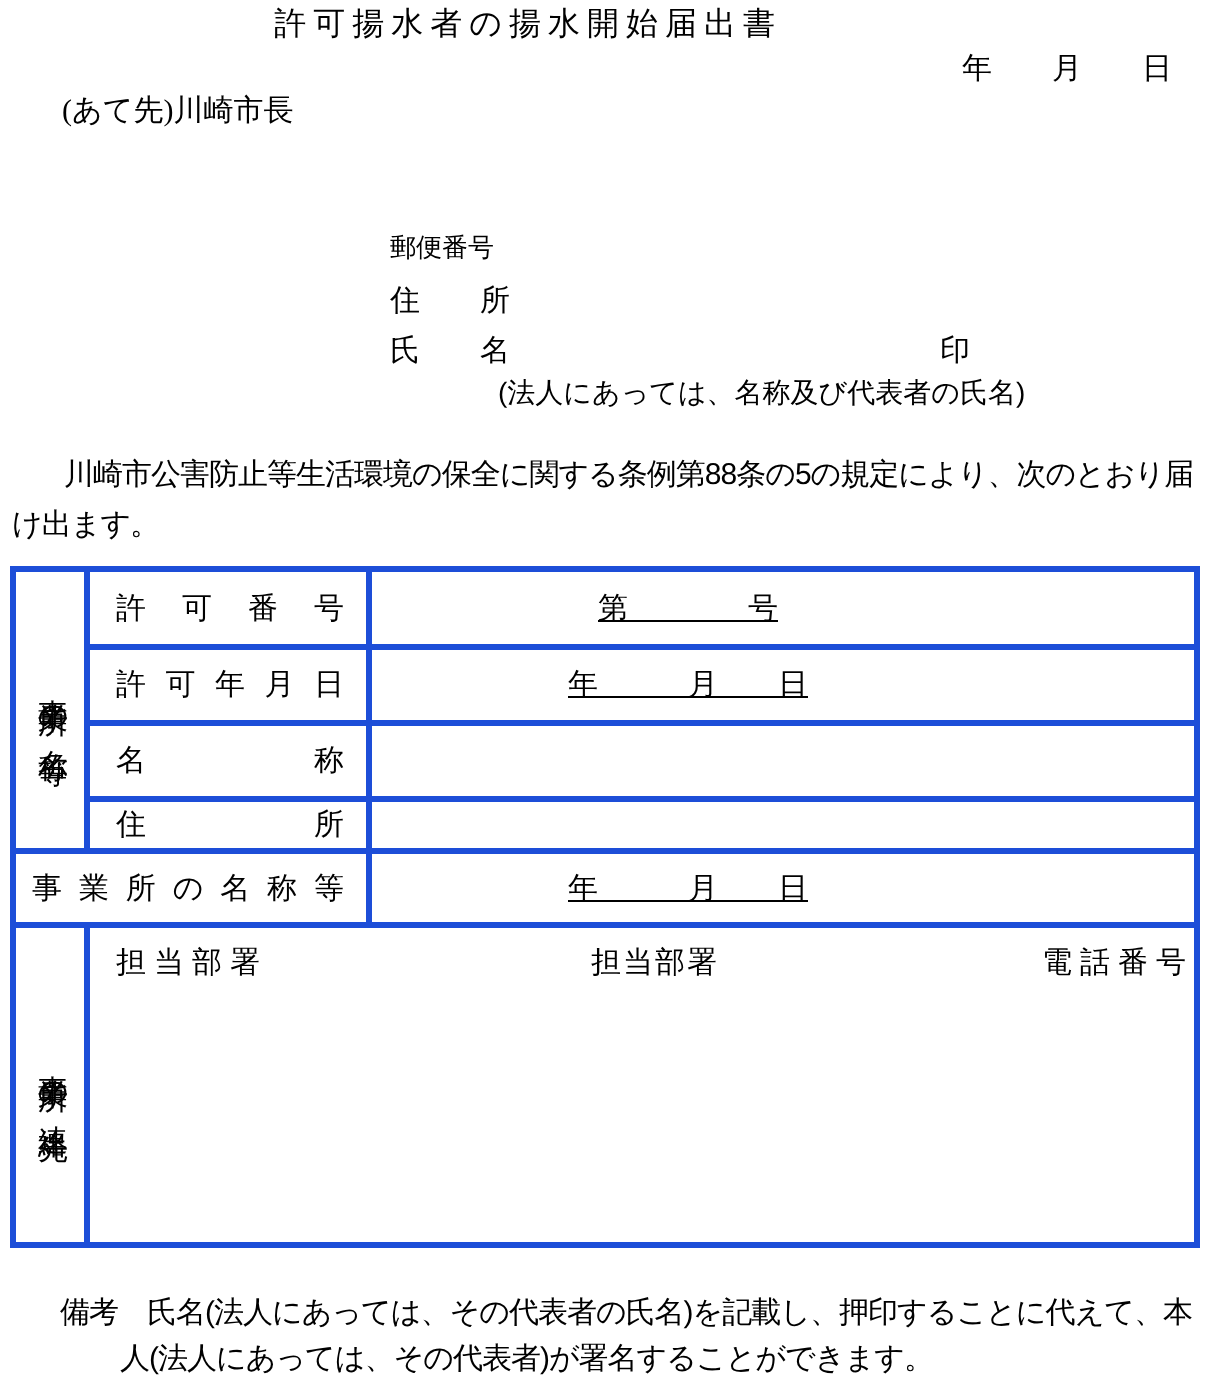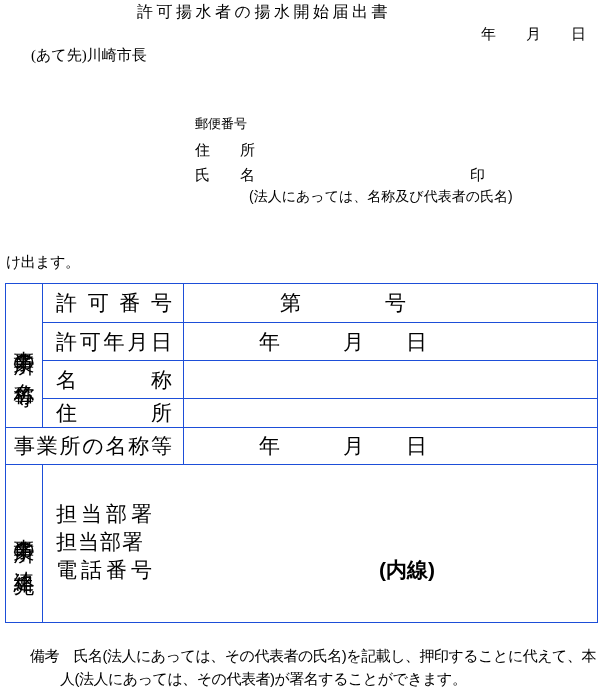--- a/index.html
+++ b/index.html
@@ -39,22 +39,22 @@
   .statute-1 { top:228px; left:6px; font-size:15px; letter-spacing:-0.5px; text-indent:26px; }
   .statute-2 { top:253px; left:6px; font-size:15px; letter-spacing:-0.5px; }
 
   .form-table {
     position:absolute; top:283px; left:5px;
     border-collapse:collapse;
     table-layout:fixed;
     width:592px;
   }
   .form-table td {
-    border:1px solid #1d4ed8;
-    font-size:21px;
+    border:3px solid #1d4ed8;
+    font-size:15px;
     padding:0;
     vertical-align:middle;
     overflow:hidden;
   }
   .r1 { height:39px; } .r2 { height:38px;margin-top:47px; } .r3 { height:38px; }
   .r4 { height:26px; } .r5 { height:37px; } .r6 { height:157px; }
 
   td.group { text-align:center; }
   .vtext {
     display:inline-block;
@@ -69,26 +69,27 @@
   }
   td.label-span {
     padding:0 11px 0 8px;
     text-align:justify;
     text-align-last:justify;
   }
   td.value {
     text-align:center;
     padding-right:95px;
     white-space:nowrap;
+    text-decoration:underline;
   }
 
   .contact-box {
     display:flex;
-    flex-direction:column;
-    justify-content:center;
+    flex-direction:row;
+    justify-content:space-between;
     height:157px;
     box-sizing:border-box;
     padding:8px 0 12px 13px;
   }
   .contact-line { position:relative; white-space:nowrap; }
   .ls4 { letter-spacing:4px; }
   .ls1 { letter-spacing:1px; }
   .naisen { position:absolute; left:323px; top:0; letter-spacing:0;font-weight:bold; }
 
   .remark-1 { top:647px; left:30px; font-size:15px; letter-spacing:-0.5px; }
@@ -106,20 +107,21 @@
   <div class="abs addressee">(あて先)川崎市長</div>
 
   <div class="abs sig-postal">郵便番号</div>
   <div class="abs sig-address">住　　所</div>
   <div class="abs sig-name">
     <span>氏　　名</span>
     <span class="seal">印</span>
   </div>
   <div class="abs sig-note">(法人にあっては、名称及び代表者の氏名)</div>
 
+  <div class="abs statute-1">川崎市公害防止等生活環境の保全に関する条例第88条の5の規定により、次のとおり届</div>
   <div class="abs statute-2">け出ます。</div>
 
   <table class="form-table">
     <colgroup>
       <col style="width:37px">
       <col style="width:141px">
       <col style="width:414px">
     </colgroup>
     <tbody>
         <tr class="r1">

